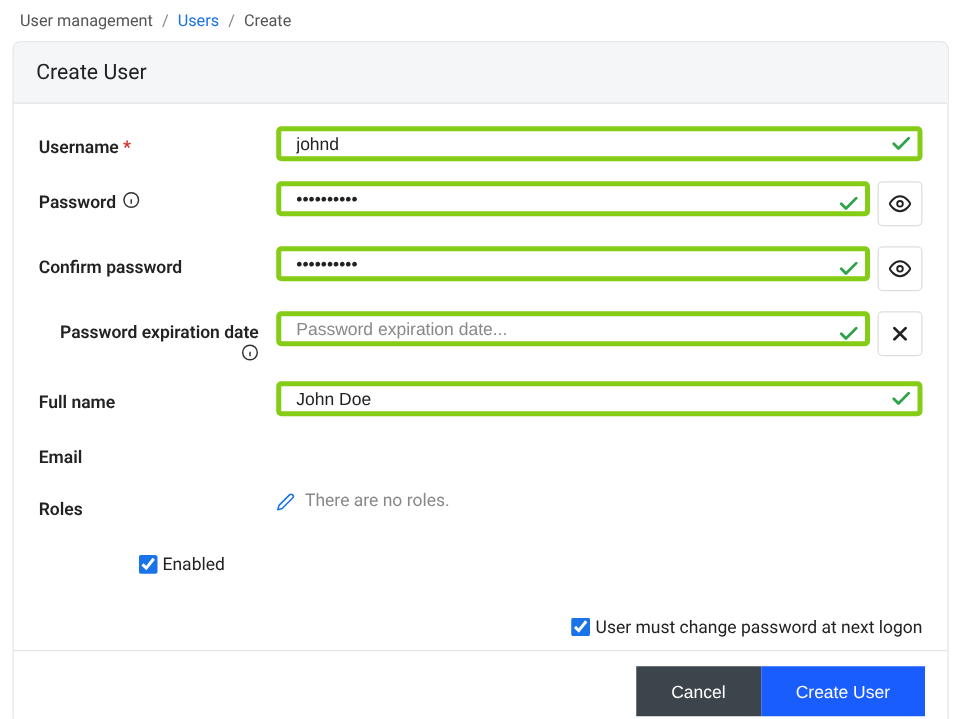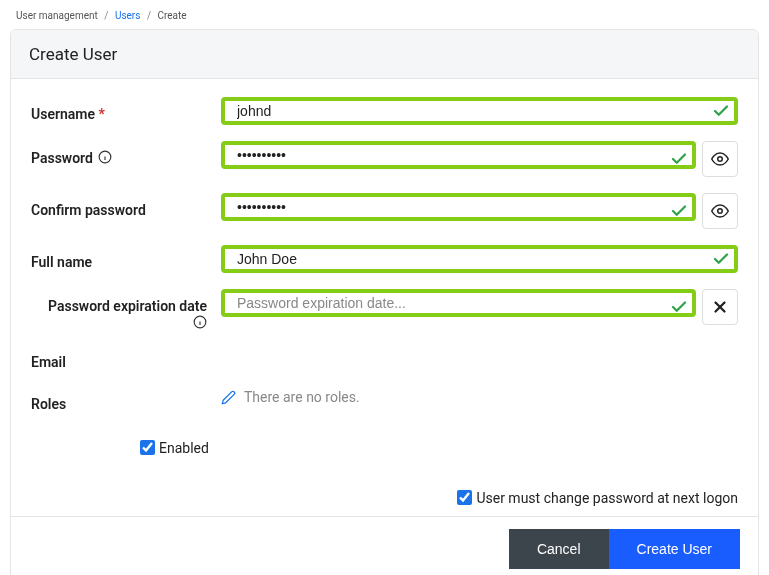--- a/index.html
+++ b/index.html
@@ -7,21 +7,21 @@
     font-family: -apple-system, BlinkMacSystemFont, "Segoe UI", Roboto, Helvetica, Arial, sans-serif;
     font-size: 14px;
     color: #222;
     background: #fff;
     width: 769px;
     height: 575px;
     overflow: hidden;
   }
   .breadcrumb {
     padding: 10px 16px 8px 16px;
-    font-size: 10px;
+    font-size: 13px;
     color: #555;
   }
   .breadcrumb a { color: #1a73e8; text-decoration: none; }
   .breadcrumb .sep { margin: 0 4px; color: #888; }
   .panel {
     margin: 0 10px 10px 10px;
     border: 1px solid #e4e4e7;
     border-radius: 6px;
     overflow: hidden;
     background: #fff;
@@ -107,21 +107,21 @@
   .roles-row .roles-content {
     flex: 1;
     display: flex;
     align-items: flex-end;
     padding-top: 2px;
     gap: 8px;
   }
   .pencil-icon { color: #1a73e8; width: 15px; height: 15px; }
   .roles-empty { color: #888; font-size: 14px; }
   .check-row {
-    margin-left: 109px;
+    margin-left: 80px;
     margin-top: 26px;
     display: flex;
     align-items: center;
     gap: 4px;
     font-size: 14px;
     color: #222;
   }
   .check-row.second { margin-top: 34px; justify-content: flex-end; }
   .check-row input[type=checkbox] {
     width: 15px; height: 15px;
@@ -213,32 +213,20 @@
         <div class="side-btn">
           <svg viewBox="0 0 24 24" fill="none" stroke="currentColor" stroke-width="2">
               <path d="M1 12s4-8 11-8 11 8 11 8-4 8-11 8-11-8-11-8z"></path>
               <circle cx="12" cy="12" r="3"></circle>
             </svg>
         </div>
       </div>
     </div>
 
     <div class="form-row">
-      <label class="form-label">Full name</label>
-      <div class="form-control-wrap">
-        <div class="input-valid">
-          <input class="text-input" type="text" value="John Doe" style="">
-          <svg class="valid-check" viewBox="0 0 24 24" fill="none" stroke="currentColor" stroke-width="3" stroke-linecap="round" stroke-linejoin="round">
-              <polyline points="20 6 9 17 4 12"></polyline>
-            </svg>
-        </div>
-      </div>
-    </div>
-
-    <div class="form-row">
       <label class="form-label wrap-below">
         <span>Password expiration date</span>
         <svg class="info-icon" viewBox="0 0 24 24" fill="none" stroke="#333" stroke-width="2">
             <circle cx="12" cy="12" r="10"></circle>
             <line x1="12" y1="8" x2="12" y2="8"></line>
             <line x1="12" y1="11" x2="12" y2="17"></line>
           </svg>
       </label>
       <div class="form-control-wrap">
         <div class="input-valid">
@@ -250,20 +238,32 @@
         <div class="side-btn">
           <svg viewBox="0 0 24 24" fill="none" stroke="currentColor" stroke-width="3" stroke-linecap="round">
               <line x1="18" y1="6" x2="6" y2="18"></line>
               <line x1="6" y1="6" x2="18" y2="18"></line>
             </svg>
         </div>
       </div>
     </div>
 
     <div class="form-row">
+      <label class="form-label">Full name</label>
+      <div class="form-control-wrap">
+        <div class="input-valid">
+          <input class="text-input" type="text" value="John Doe" style="">
+          <svg class="valid-check" viewBox="0 0 24 24" fill="none" stroke="currentColor" stroke-width="3" stroke-linecap="round" stroke-linejoin="round">
+              <polyline points="20 6 9 17 4 12"></polyline>
+            </svg>
+        </div>
+      </div>
+    </div>
+
+    <div class="form-row">
       <label class="form-label">Email</label>
     </div>
 
     <div class="form-row roles-row">
       <label class="form-label">Roles</label>
       <div class="roles-content">
         <svg class="pencil-icon" viewBox="0 0 24 24" fill="none" stroke="currentColor" stroke-width="2" stroke-linecap="round" stroke-linejoin="round">
             <path d="M17 3a2.8 2.8 0 1 1 4 4L7.5 20.5 2 22l1.5-5.5L17 3z"></path>
           </svg>
         <span class="roles-empty">There are no roles.</span>

